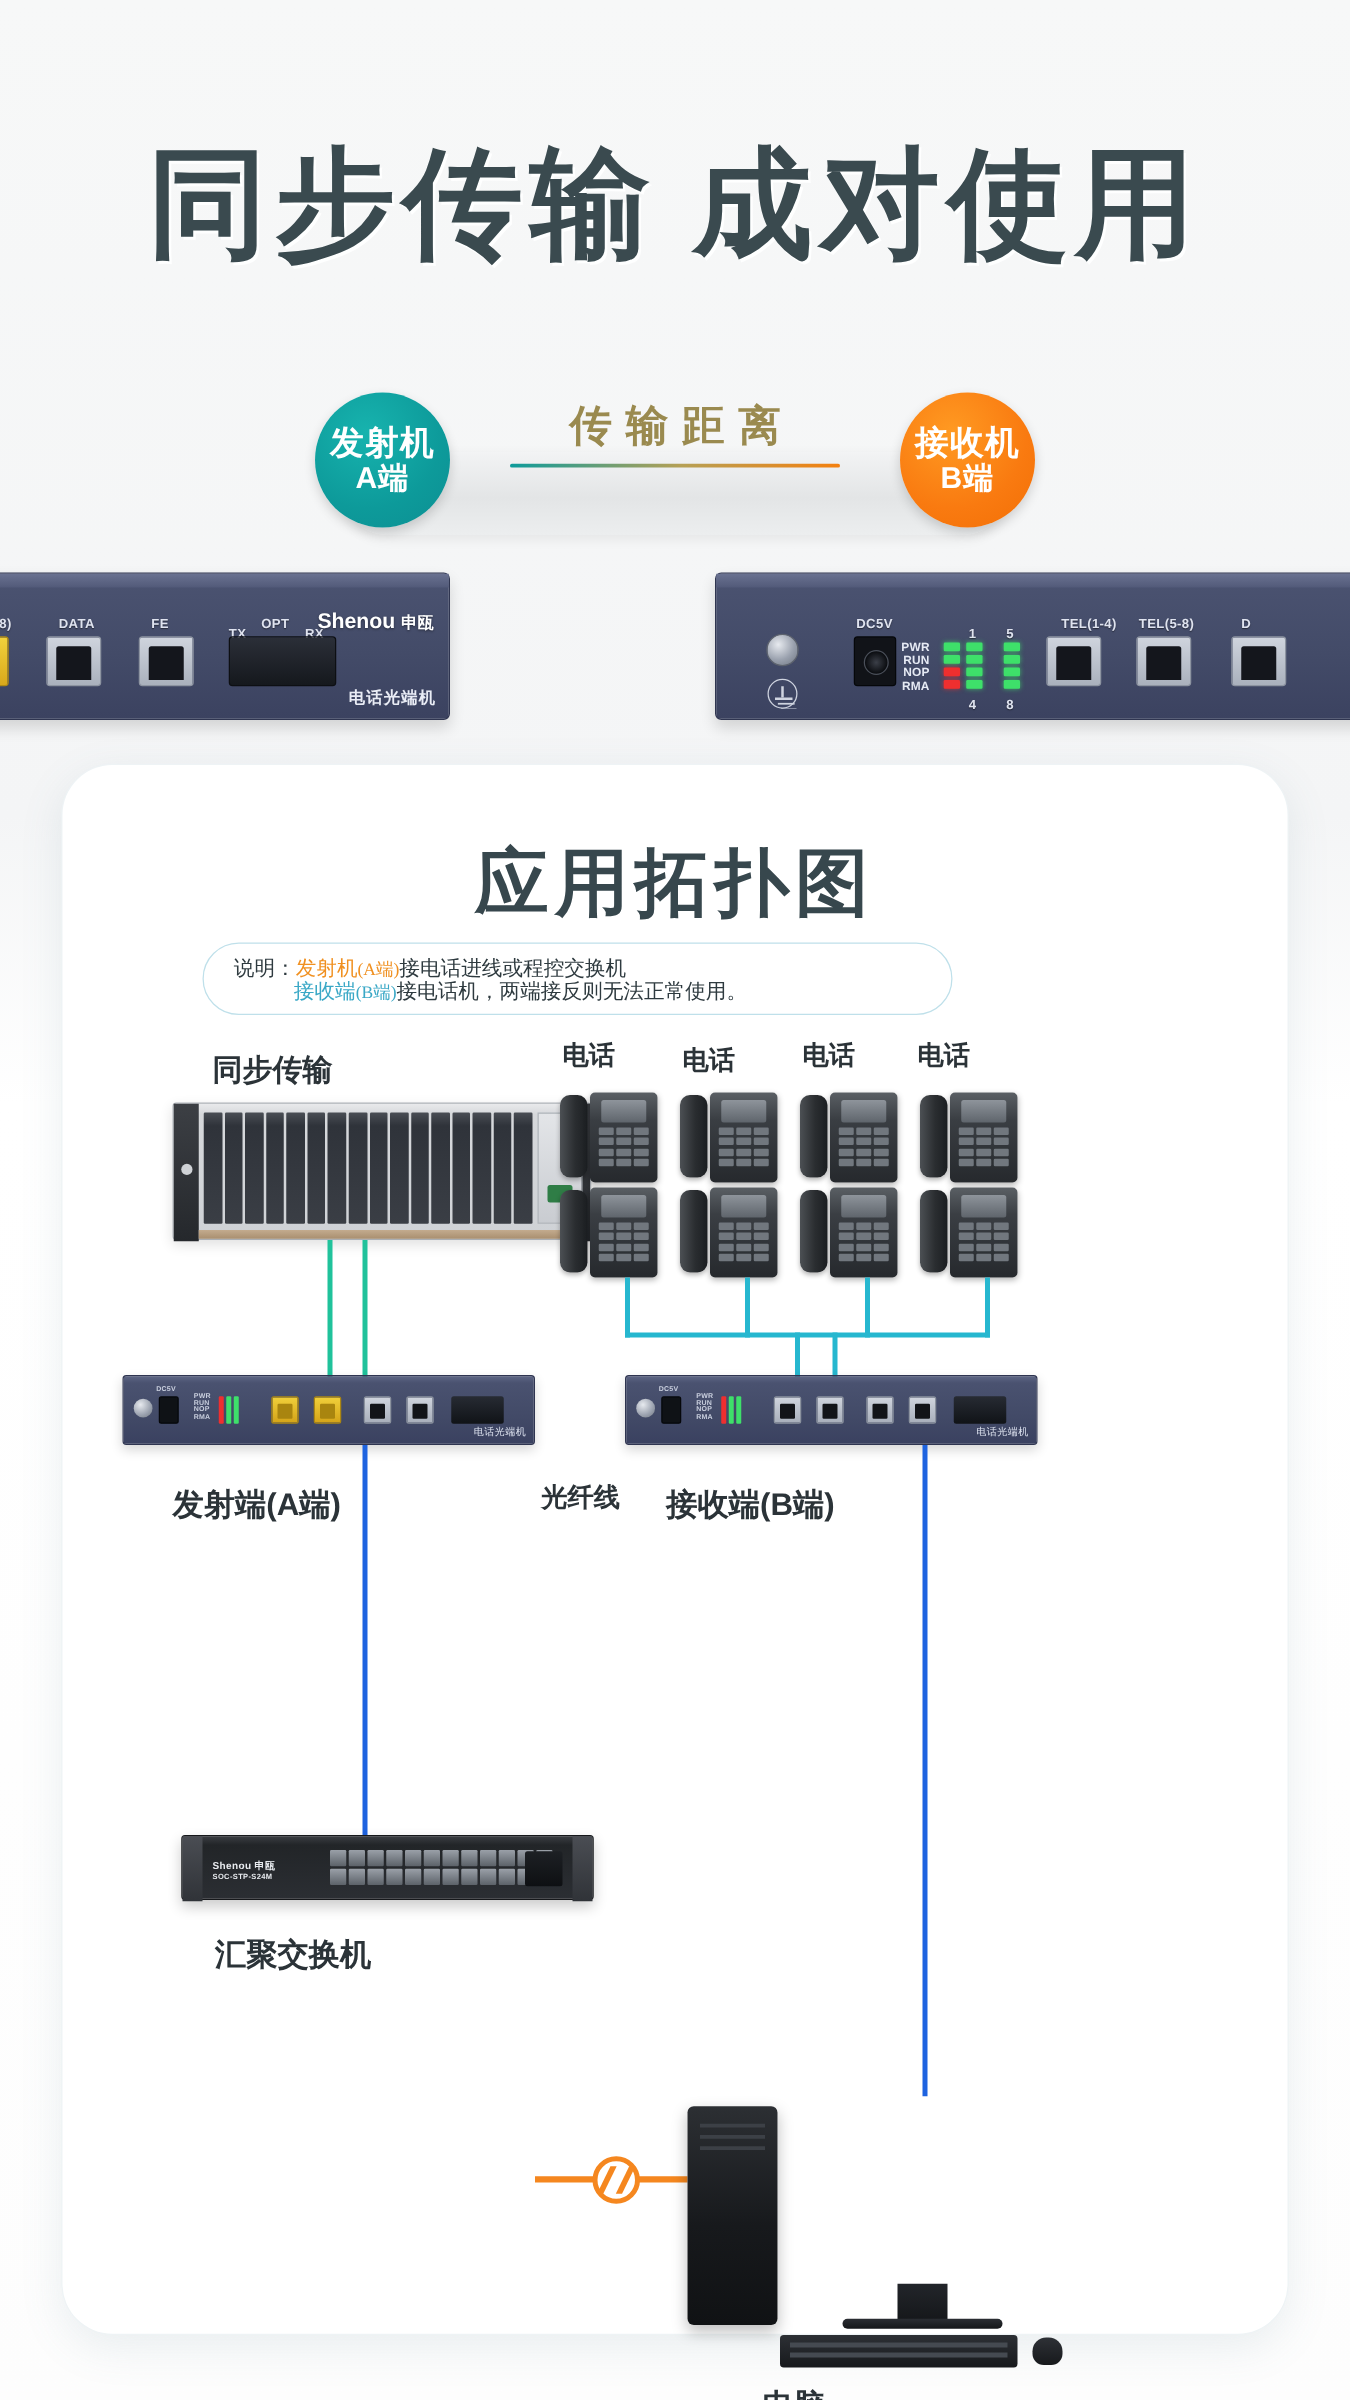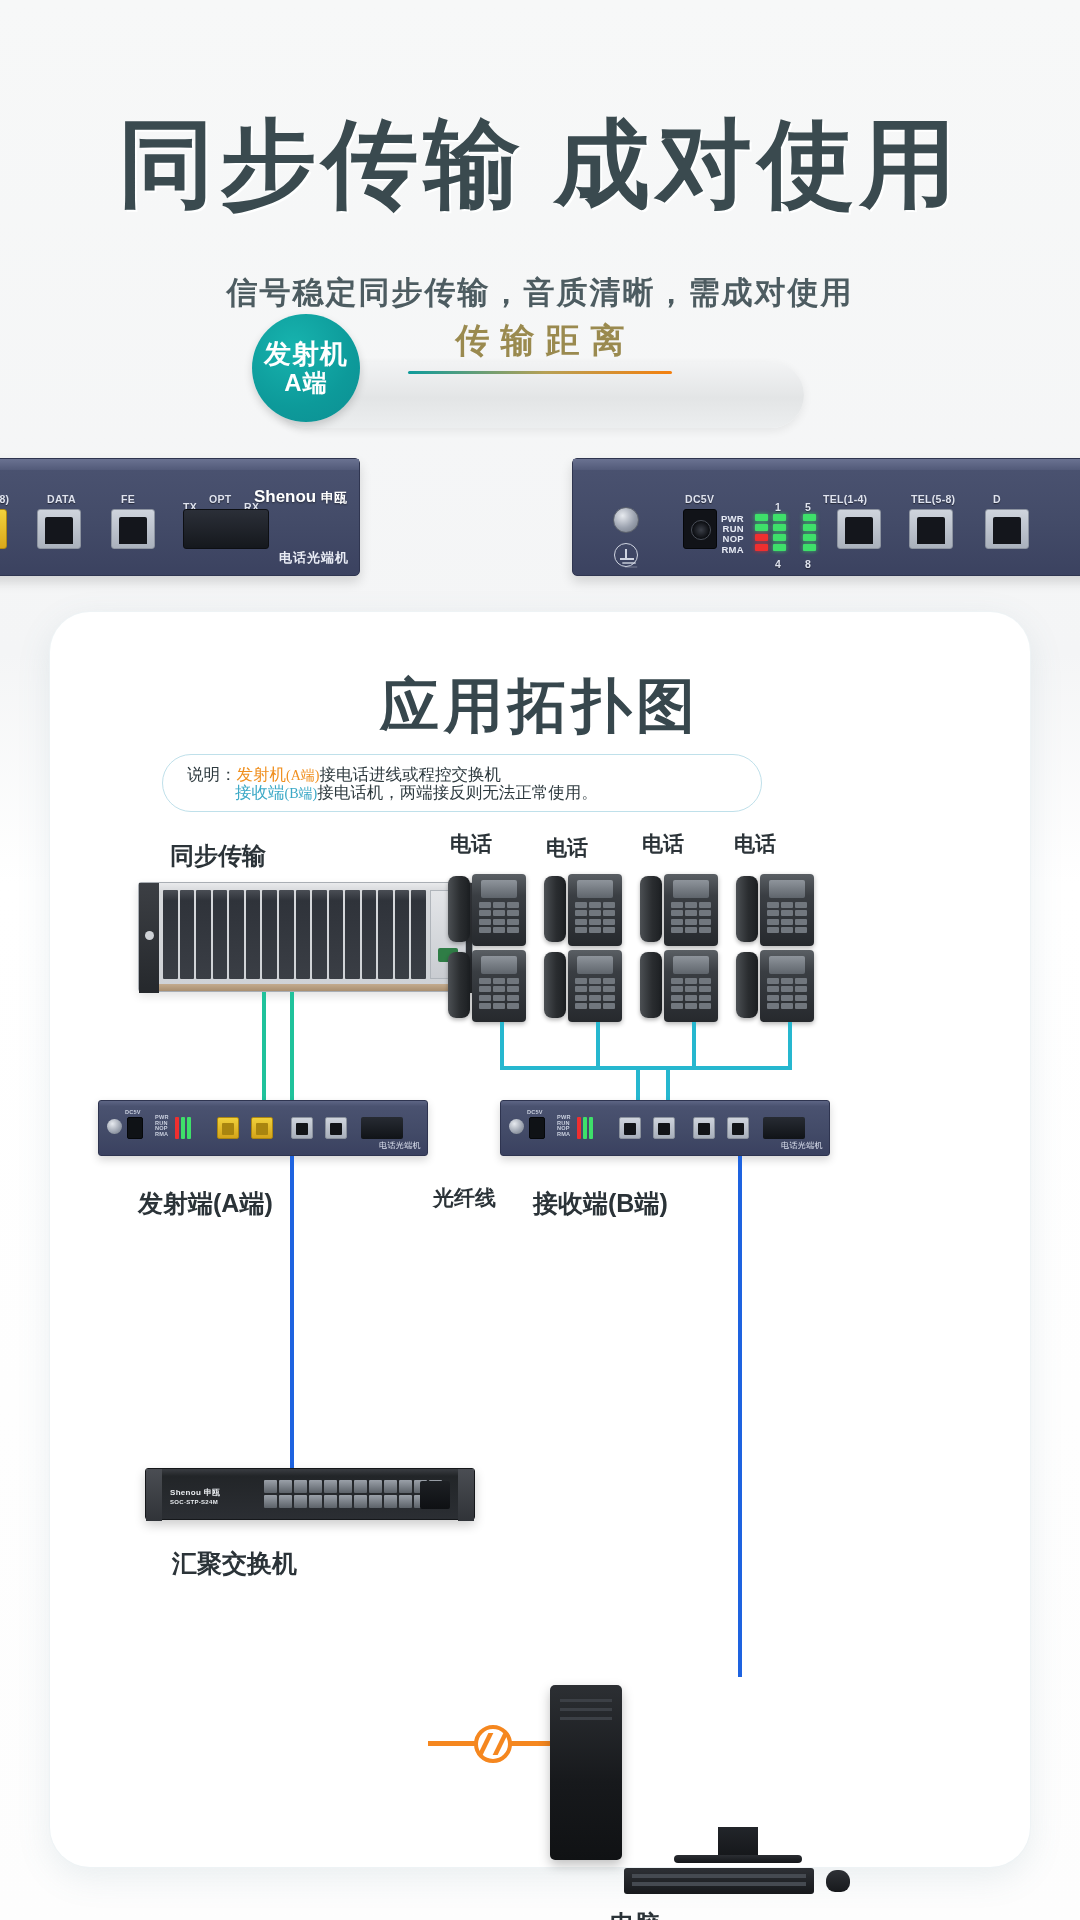--- a/index.html
+++ b/index.html
@@ -397,31 +397,34 @@
 </style>
 </head>
 <body>
 
 <div class="page">
 
   <div class="hero">
     <div class="hero-title">
       <span>同步传输</span><span class="gap"></span><span>成对使用</span>
     </div>
-    <div class="hero-sub">信号稳定同步传输，音质清晰，需成对使用</div>
   </div>
 
   <div class="badge-wrap">
     <div class="circle left">
       <span class="c1">发射机</span>
       <span class="c2">A端</span>
     </div>
     <div class="badge-center">
       <div class="bc-top">传输距离</div>
       <div class="bc-rule"></div>
+    </div>
+    <div class="circle right">
+      <span class="c1">接收机</span>
+      <span class="c2">B端</span>
     </div>
   </div>
 
   <div class="hw">
 
     <div class="chassis left">
       <div class="topedge"></div>
 
       <div class="plabel" style="left:4px; top:34px;">TEL(5-8)</div>
       <div class="plabel" style="left:86px; top:34px;">DATA</div>
@@ -481,21 +484,21 @@
       </div>
       <div class="ledcol" style="left:230px; top:55px;">
         <span class="led g"></span>
           <span class="led g"></span>
           <span class="led g"></span>
           <span class="led g"></span>
       </div>
       <div class="plabel" style="left:202px; top:99px;">4</div>
       <div class="plabel" style="left:232px; top:99px;">8</div>
 
-      <div class="plabel" style="left:250px; top:34px;">TEL(1-4)</div>
+      <div class="plabel" style="left:276px; top:34px;">TEL(1-4)</div>
       <div class="plabel" style="left:338px; top:34px;">TEL(5-8)</div>
       <div class="plabel" style="left:420px; top:34px;">D</div>
 
       <div class="rj45" style="left:264px; top:50px;"></div>
       <div class="rj45" style="left:336px; top:50px;"></div>
       <div class="rj45" style="left:412px; top:50px;"></div>
     </div>
   </div>
 
   <div class="topo-card">

